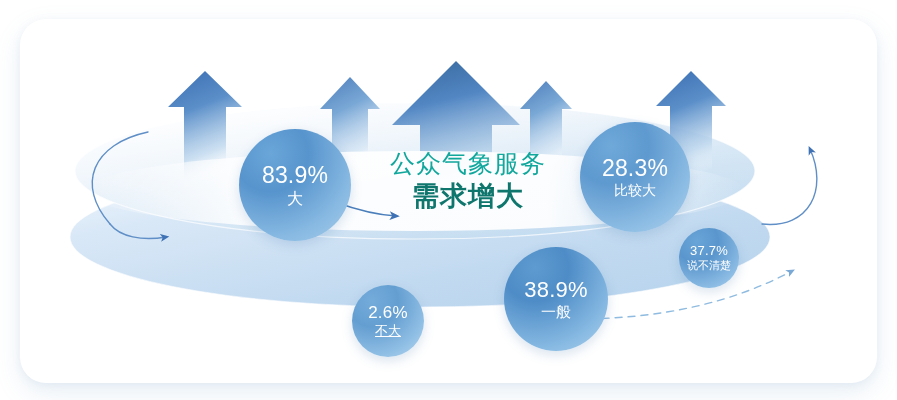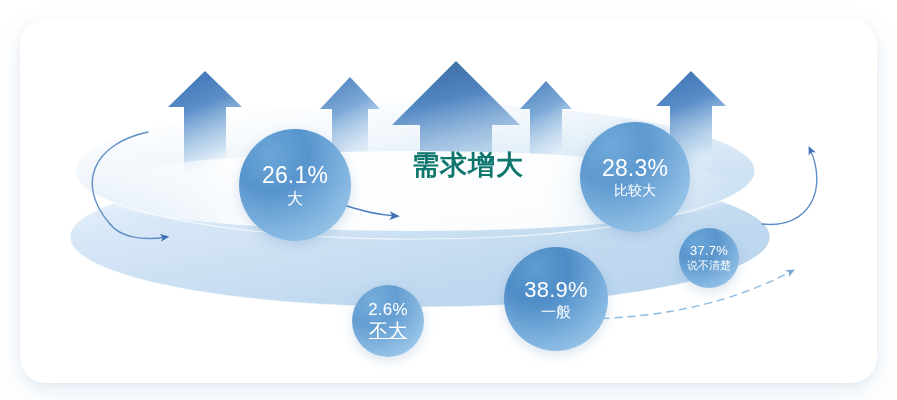--- a/index.html
+++ b/index.html
@@ -83,21 +83,21 @@
   .b-28 .lbl { font-size: 14px; }
 
   .b-4  { left: 143px; top: 224px; width: 82px; height: 82px;
           background: radial-gradient(circle at 28% 22%, #6da8d9 0%, #5b97ce 34%, #8fbfe5 74%, #b2d3ed 100%); }
   .b-4 .pct { font-size: 19px; }
   .b-4 .lbl { font-size: 14px; }
 
   .b-26s{ left: 332px; top: 222px; width: 72px; height: 72px;
           background: radial-gradient(circle at 28% 22%, #74acdb 0%, #649ed1 34%, #93c1e6 74%, #b6d6ee 100%); margin-top: 44px; }
   .b-26s .pct { font-size: 17px; }
-  .b-26s .lbl { font-size: 19px; text-decoration: underline; }
+  .b-26s .lbl { font-size: 13px; text-decoration: underline; }
 
   .b-38 { left: 484px; top: 228px; width: 104px; height: 104px;
           background: radial-gradient(circle at 30% 20%, #5e9bd0 0%, #4e8cc7 30%, #86b9e2 72%, #aed0ec 100%); }
   .b-38 .pct { font-size: 22px; }
   .b-38 .lbl { font-size: 15px; }
 
   .b-0  { left: 659px; top: 209px; width: 60px; height: 60px;
           background: radial-gradient(circle at 30% 22%, #6aa5d8 0%, #5a96cd 34%, #8cbce4 76%, #b2d3ed 100%); }
   .b-0 .pct { font-size: 13px; }
   .b-0 .lbl { font-size: 11px; }
@@ -227,21 +227,21 @@
         <g>
           <path d="M315,183 C340,192 358,196 376,197" fill="none" stroke="#4b7fbc" stroke-width="1.6" stroke-linecap="round" marker-end="url(#arrowHeadBlue)"></path>
         </g>
 
         <g>
           <path d="M556,300 C640,300 712,284 772,252" fill="none" stroke="#8fbbe0" stroke-width="1.4" stroke-dasharray="7 6" stroke-linecap="round" marker-end="url(#arrowHeadLight)"></path>
         </g>
       </svg>
 
       <div class="bubble b-26">
-        <span class="pct">26.1%</span>
+        <span class="pct">83.9%</span>
         <span class="lbl">大</span>
       </div>
 
       <div class="bubble b-28">
         <span class="pct">28.3%</span>
         <span class="lbl">比较大</span>
       </div>
 
       <div class="bubble b-38">
         <span class="pct">38.9%</span>
@@ -253,19 +253,20 @@
         <span class="pct">2.6%</span>
         <span class="lbl">不大</span>
       </div>
 
       <div class="bubble b-0">
         <span class="pct">37.7%</span>
         <span class="lbl">说不清楚</span>
       </div>
 
       <div id="title">
+        <span class="t1">公众气象服务</span>
         <span class="t2">需求增大</span>
       </div>
 
     </div>
   </div>
 
 </div>
 
 </body></html>

